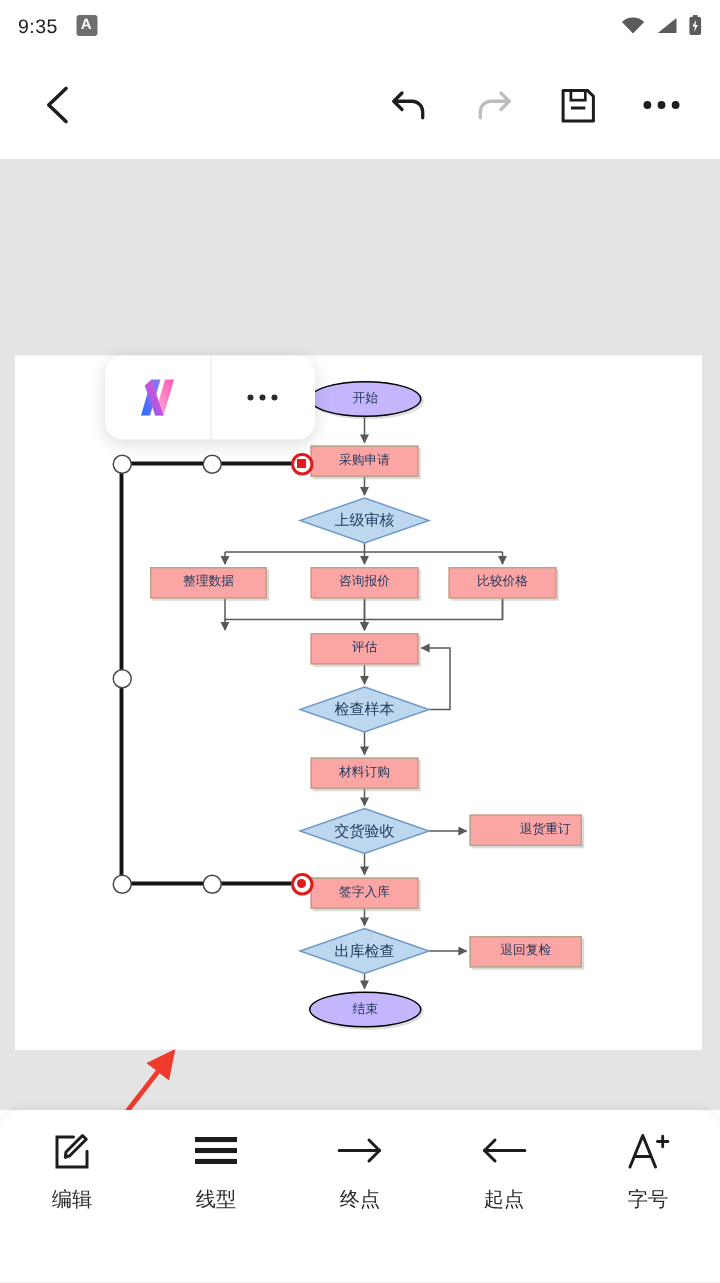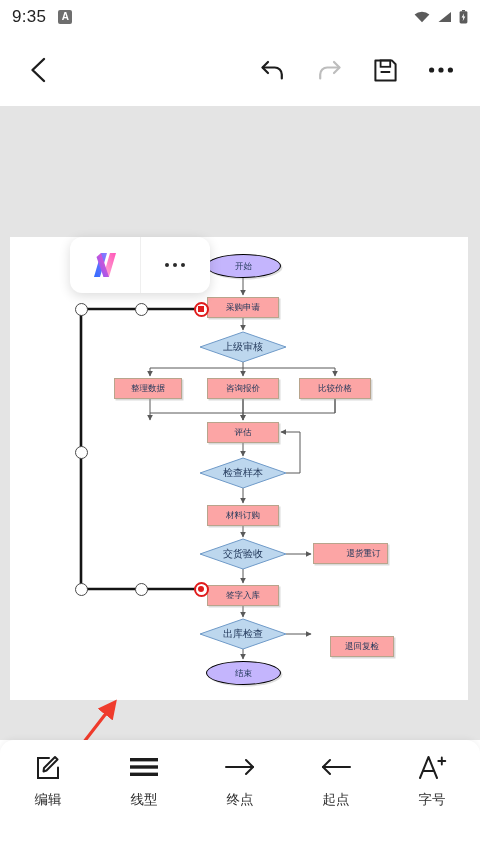--- a/index.html
+++ b/index.html
@@ -10,21 +10,21 @@
     overflow: hidden;
   }
   #app { position: relative; width: 480px; height: 855px; background: #ffffff; }
 
   
   .statusbar {
     position: absolute; top: 0; left: 0; width: 480px; height: 34px;
     background: #ffffff; display: flex; align-items: center;
     padding: 0 12px; z-index: 40;
   }
-  .sb-time { font-size: 17px; color: #222; letter-spacing: .3px; }
+  .sb-time { font-size: 13px; color: #222; letter-spacing: .3px; }
   .sb-appicon {
     width: 14px; height: 14px; margin-left: 12px; background: #6e6e6e;
     border-radius: 2px; color: #fff; font-size: 10px; line-height: 14px;
     text-align: center; font-weight: bold;
   }
   .sb-right { margin-left: auto; display: flex; align-items: center; gap: 7px; }
   .ico-wifi { width: 16px; height: 12px; }
   .ico-sig  { width: 15px; height: 12px; }
   .ico-bat  { width: 9px; height: 14px; }
 
@@ -218,41 +218,41 @@
           <path d="M233 382 L276 397 L233 412 L190 397 Z"></path>
         </g>
       </svg>
 
       <div class="node n-ellipse" style="left:196px;top:17px;width:75px;height:24px;">开始</div>
 
       <div class="node n-rect" style="left:197px;top:60px;width:72px;height:21px;">采购申请</div>
 
       <div class="dia-label" style="left:190px;top:95px;width:86px;height:30px;">上级审核</div>
 
-      <div class="node n-rect" style="left:104px;top:141px;width:68px;height:21px;">整理数据</div>
+      <div class="node n-rect" style="left:90px;top:141px;width:78px;height:21px;">整理数据</div>
 
       <div class="node n-rect" style="left:197px;top:141px;width:72px;height:21px;">咨询报价</div>
 
       <div class="node n-rect" style="left:289px;top:141px;width:72px;height:21px;">比较价格</div>
 
       <div class="node n-rect" style="left:197px;top:185px;width:72px;height:21px;">评估</div>
 
       <div class="dia-label" style="left:190px;top:221px;width:86px;height:30px;">检查样本</div>
 
       <div class="node n-rect" style="left:197px;top:268px;width:72px;height:21px;">材料订购</div>
 
       <div class="dia-label" style="left:190px;top:302px;width:86px;height:30px;">交货验收</div>
 
       <div class="node n-rect" style="left:303px;top:306px;width:75px;height:21px;padding-left:26px;">退货重订</div>
 
       <div class="node n-rect" style="left:197px;top:348px;width:72px;height:21px;">签字入库</div>
 
       <div class="dia-label" style="left:190px;top:382px;width:86px;height:30px;">出库检查</div>
 
-      <div class="node n-rect" style="left:320px;top:387px;width:64px;height:21px;margin-top:12px;">退回复检</div>
+      <div class="node n-rect" style="left:303px;top:387px;width:75px;height:21px;">退回复检</div>
 
       <div class="node n-ellipse" style="left:196px;top:424px;width:75px;height:24px;">结束</div>
 
       <svg class="sel-layer" viewBox="0 0 458 463">
         <path d="M71 72 H191 M71 72 V352 M71 352 H191" fill="none" stroke="#141414" stroke-width="2.6" stroke-linejoin="miter"></path>
       </svg>
 
       <div class="sel-layer">
         <div class="handle" style="left:64.5px;top:65.5px;"></div>
         <div class="handle" style="left:124.5px;top:65.5px;"></div>

